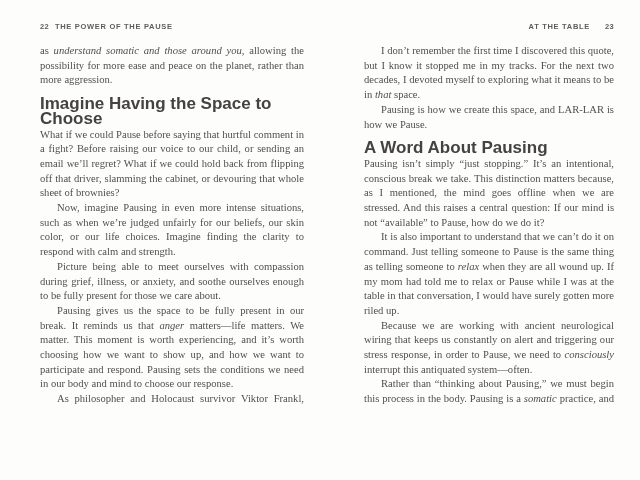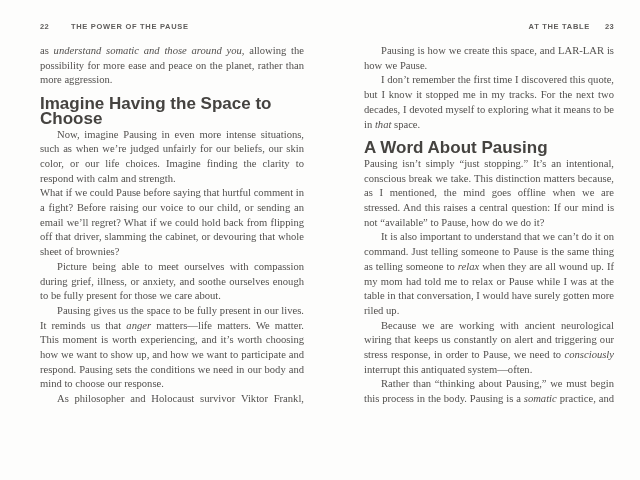--- a/index.html
+++ b/index.html
@@ -28,21 +28,21 @@
     font-family: "Liberation Sans", sans-serif;
     font-size: 7.5px;
     font-weight: 700;
     letter-spacing: 0.7px;
     color: #5f5d5b;
     margin-bottom: 13px;
   }
   .running-head.align-left  { justify-content: flex-start; }
   .running-head.align-right { justify-content: flex-end; }
   .running-head .pagenum  { letter-spacing: 0.3px; }
-  .running-head.align-left  .runtitle { margin-left: 22px; }
+  .running-head.align-left  .runtitle { margin-left: 6px; }
   .running-head.align-right .runtitle { margin-right: 15px; }
 
   .body-text {
     font-size: 10.6px;
     line-height: 14.7px;
     color: #514f4d;
     text-align: justify;
   }
   .body-text p {
     margin: 0;
@@ -67,36 +67,36 @@
 <div class="spread">
 
   <section class="page page-left">
     <header class="running-head align-left">
       <span class="pagenum">22</span>
       <span class="runtitle">THE POWER OF THE PAUSE</span>
     </header>
     <div class="body-text">
         <p class="para"><span>as </span><em>understand somatic and those around you</em><span>, allowing the possibility for more ease and peace on the planet, rather than more aggression.</span></p>
         <h2 class="section-heading">Imagine Having the Space to Choose</h2>
+        <p class="para"><span>What if we could Pause before saying that hurtful comment in a fight? Before raising our voice to our child, or sending an email we’ll regret? What if we could hold back from flipping off that driver, slamming the cabinet, or devouring that whole sheet of brownies?</span></p>
         <p class="para indent"><span>Now, imagine Pausing in even more intense situations, such as when we’re judged unfairly for our beliefs, our skin color, or our life choices. Imagine finding the clarity to respond with calm and strength.</span></p>
-        <p class="para"><span>What if we could Pause before saying that hurtful comment in a fight? Before raising our voice to our child, or sending an email we’ll regret? What if we could hold back from flipping off that driver, slamming the cabinet, or devouring that whole sheet of brownies?</span></p>
         <p class="para indent"><span>Picture being able to meet ourselves with compassion during grief, illness, or anxiety, and soothe ourselves enough to be fully present for those we care about.</span></p>
-        <p class="para indent"><span>Pausing gives us the space to be fully present in our lives. It reminds us that </span><em>anger</em><span> matters—life matters. We matter. This moment is worth experiencing, and it’s worth choosing how we want to show up, and how we want to participate and respond. Pausing sets the conditions we need in our body and mind to choose our response.</span></p>
+        <p class="para indent"><span>Pausing gives us the space to be fully present in our break. It reminds us that </span><em>anger</em><span> matters—life matters. We matter. This moment is worth experiencing, and it’s worth choosing how we want to show up, and how we want to participate and respond. Pausing sets the conditions we need in our body and mind to choose our response.</span></p>
         <p class="para indent"><span>As philosopher and Holocaust survivor Viktor Frankl, author of </span></p>
       </div>
   </section>
 
   <section class="page page-right">
     <header class="running-head align-right">
       <span class="runtitle">AT THE TABLE</span>
       <span class="pagenum">23</span>
     </header>
     <div class="body-text">
+        <p class="para indent"><span>I don’t remember the first time I discovered this quote, but I know it stopped me in my tracks. For the next two decades, I devoted myself to exploring what it means to be in </span><em>that</em><span> space.</span></p>
         <p class="para indent"><span>Pausing is how we create this space, and LAR-LAR is how we Pause.</span></p>
-        <p class="para indent"><span>I don’t remember the first time I discovered this quote, but I know it stopped me in my tracks. For the next two decades, I devoted myself to exploring what it means to be in </span><em>that</em><span> space.</span></p>
         <h2 class="section-heading">A Word About Pausing</h2>
         <p class="para"><span>Pausing isn’t simply “just stopping.” It’s an intentional, conscious break we take. This distinction matters because, as I mentioned, the mind goes offline when we are stressed. And this raises a central question: If our mind is not “available” to Pause, how do we do it?</span></p>
         <p class="para indent"><span>It is also important to understand that we can’t do it on command. Just telling someone to Pause is the same thing as telling someone to </span><em>relax</em><span> when they are all wound up. If my mom had told me to relax or Pause while I was at the table in that conversation, I would have surely gotten more riled up.</span></p>
         <p class="para indent"><span>Because we are working with ancient neurological wiring that keeps us constantly on alert and triggering our stress response, in order to Pause, we need to </span><em>consciously</em><span> interrupt this antiquated system—often.</span></p>
         <p class="para indent"><span>Rather than “thinking about Pausing,” we must begin this process in the body. Pausing is a </span><em>somatic</em><span> practice, and we can train ourselves to do this through LAR-LAR. We start with feeling supported in our body to expand our breath, release excess tension, and self-regulate. When the body is more grounded and calm, we can begin to access clearer thinking and a more mindful presence.</span></p>
       </div>
   </section>
 
 </div>
 

